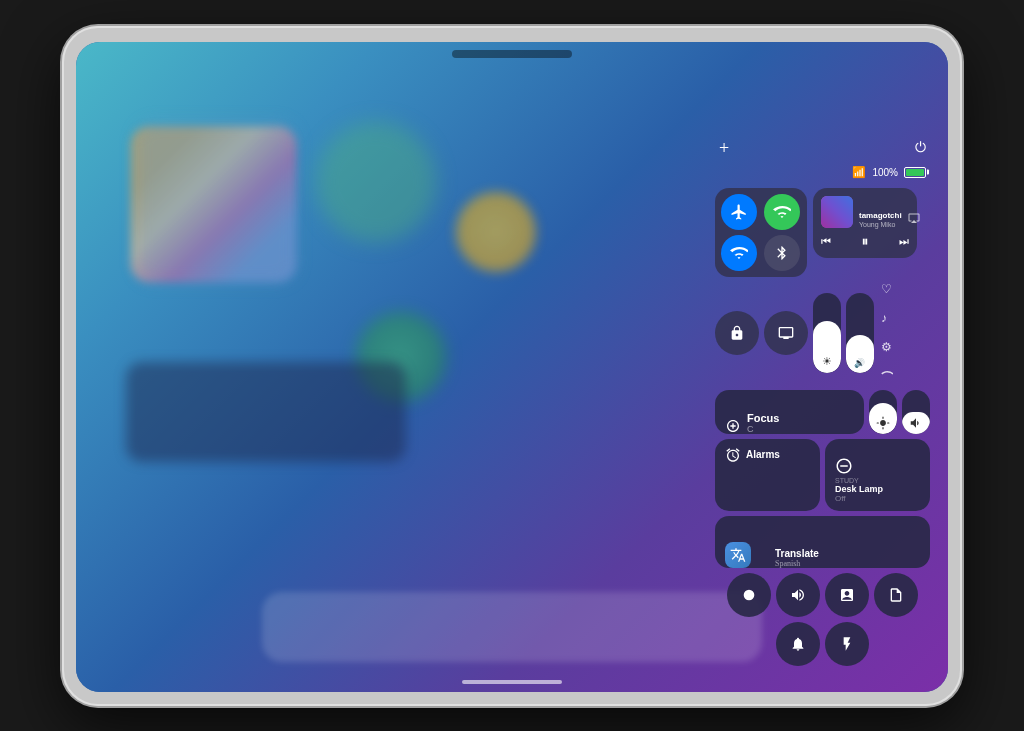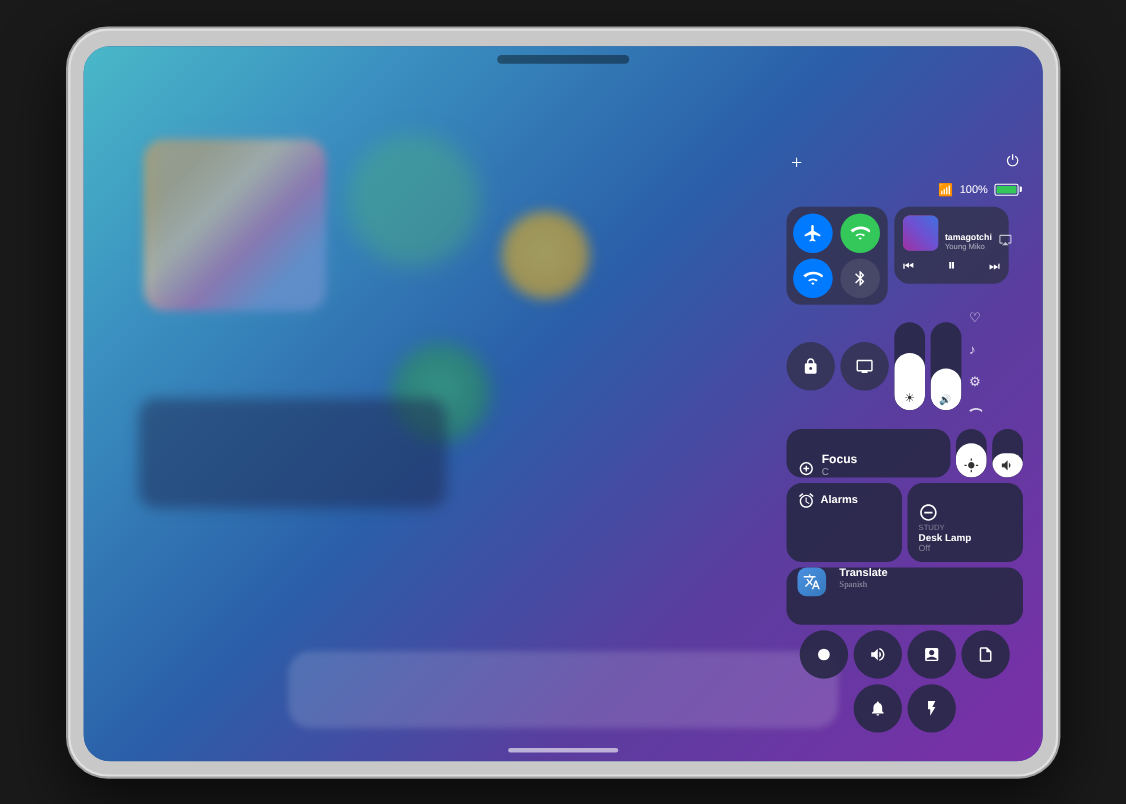--- a/index.html
+++ b/index.html
@@ -521,21 +521,21 @@
                 <path d="M12 2C6.48 2 2 6.48 2 12s4.48 10 10 10 10-4.48 10-10S17.52 2 12 2zm0 18c-4.41 0-8-3.59-8-8s3.59-8 8-8 8 3.59 8 8-3.59 8-8 8zm-5-9h10v2H7z"></path>
               </svg>
             <div style="color:rgba(255,255,255,0.4); font-size:7px; font-family:-apple-system,sans-serif; text-transform:uppercase;">Study</div>
             <div style="color:white; font-size:9px; font-family:-apple-system,sans-serif; font-weight:700;">Desk Lamp</div>
             <div style="color:rgba(255,255,255,0.4); font-size:8px; font-family:-apple-system,sans-serif;">Off</div>
           </div>
         </div>
 
         <div style="display:flex; gap:5px;">
 
-          <div style="flex:1; height:52px; background:rgba(40,40,70,0.9); border-radius:14px; display:flex; align-items:flex-start; padding:0 10px; gap:12px; cursor:pointer;">
+          <div style="flex:1; height:52px; background:rgba(40,40,70,0.9); border-radius:14px; display:flex; align-items:flex-end; padding:0 10px; gap:24px; cursor:pointer;">
             <div style="width:26px; height:26px; background:linear-gradient(135deg, #4a90e2, #357abd); border-radius:8px; display:flex; align-items:center; justify-content:center;">
               <svg width="16" height="16" viewBox="0 0 24 24" fill="white">
                   <path d="M12.87 15.07l-2.54-2.51.03-.03c1.74-1.94 2.98-4.17 3.71-6.53H17V4h-7V2H8v2H1v1.99h11.17C11.5 7.92 10.44 9.75 9 11.35 8.07 10.32 7.3 9.19 6.69 8h-2c.73 1.63 1.73 3.17 2.98 4.56l-5.09 5.02L4 19l5-5 3.11 3.11.76-2.04zM18.5 10h-2L12 22h2l1.12-3h4.75L21 22h2l-4.5-12zm-2.62 7l1.62-4.33L19.12 17h-3.24z"></path>
                 </svg>
             </div>
             <div>
               <div style="color:white; font-size:10px; font-family:-apple-system,sans-serif; font-weight:600;">Translate</div>
               <div style="color:rgba(255,255,255,0.5); font-size:8px; font-family:Liberation Serif, serif;">Spanish</div>
             </div>
           </div>

